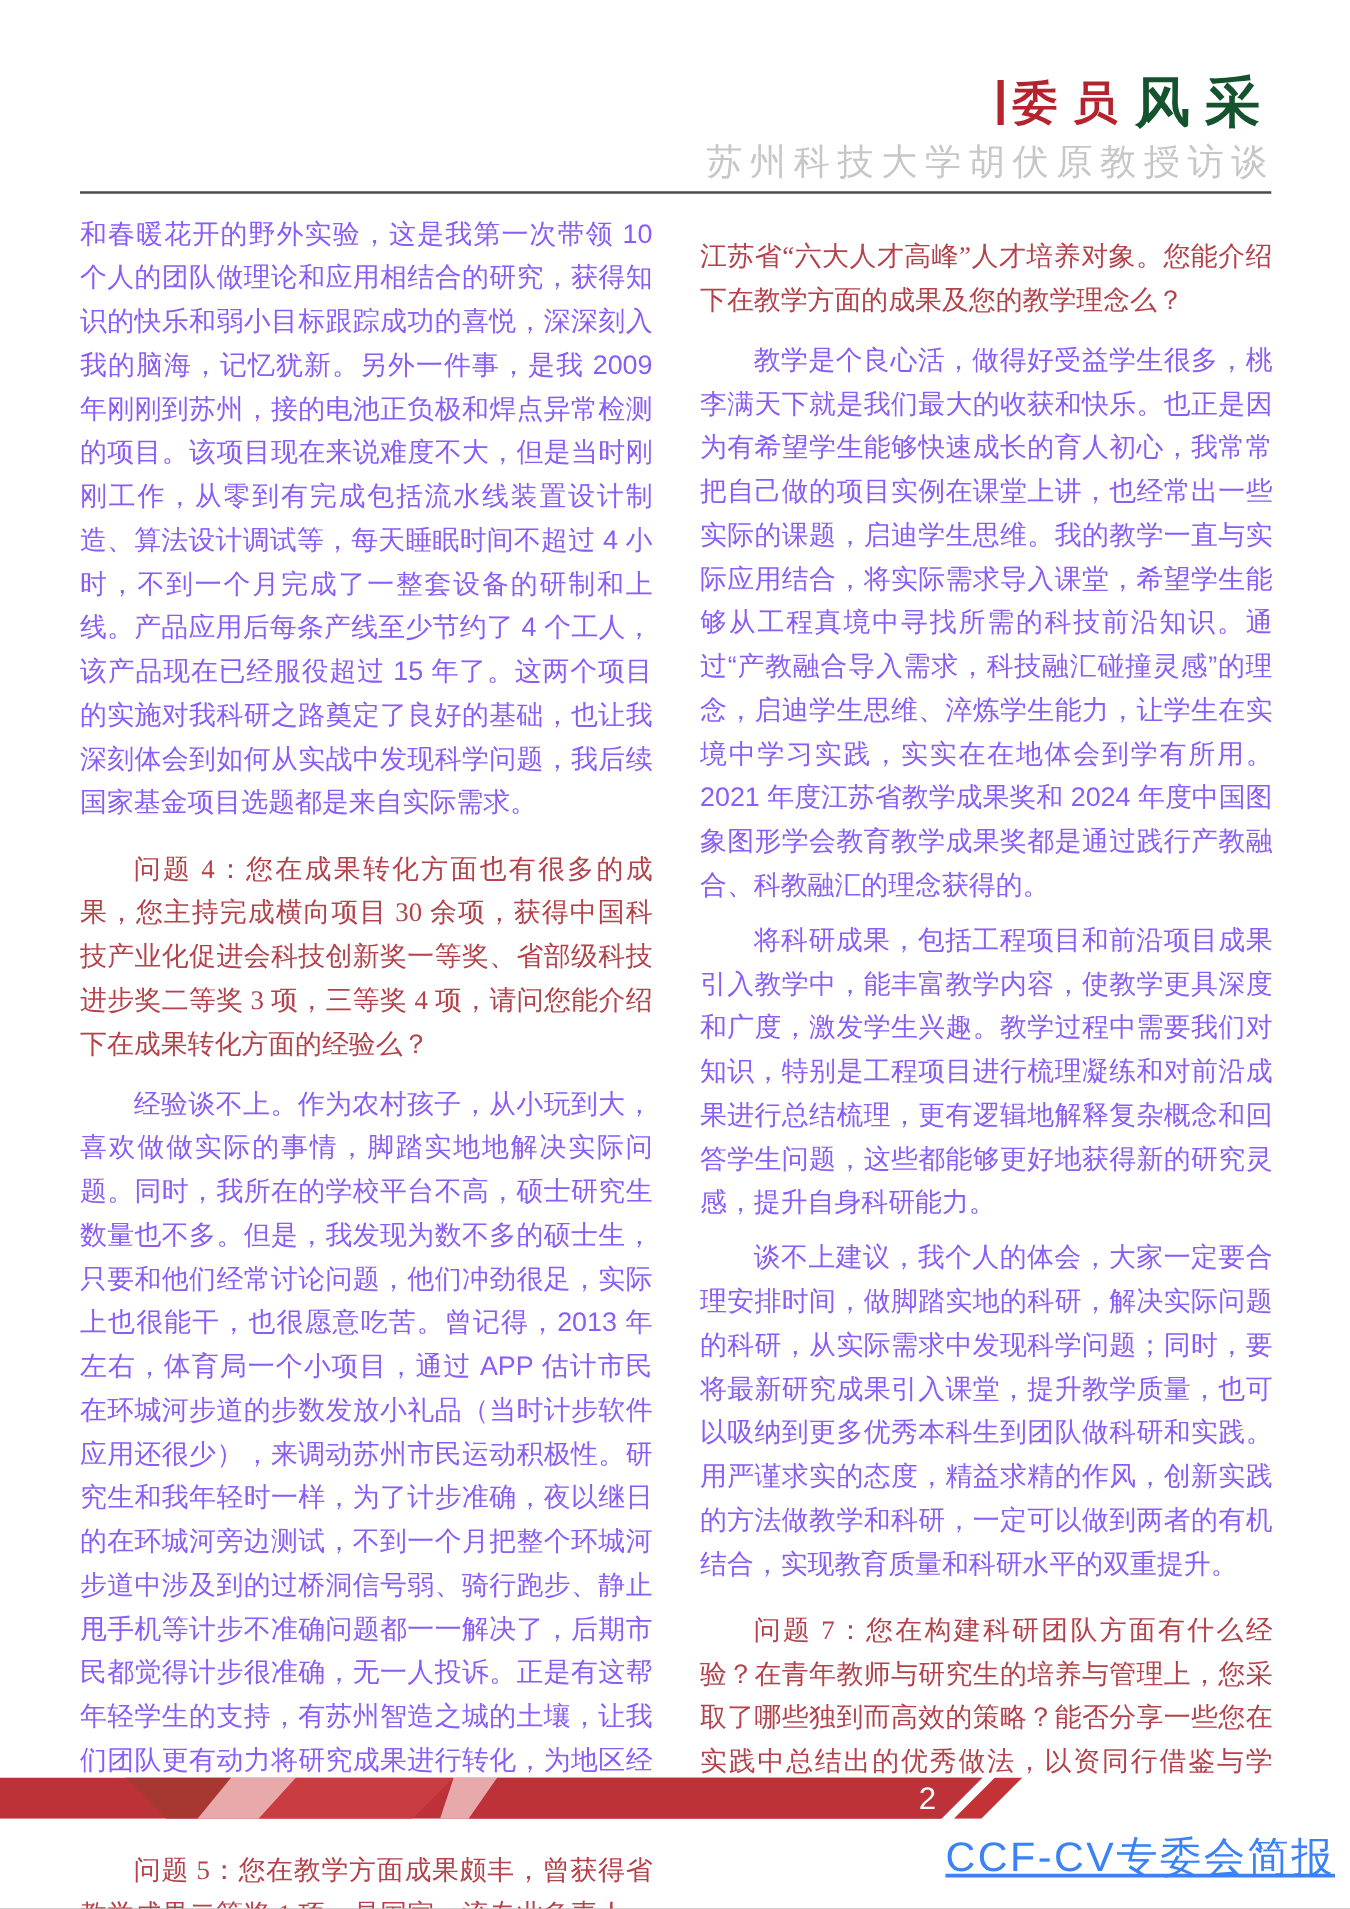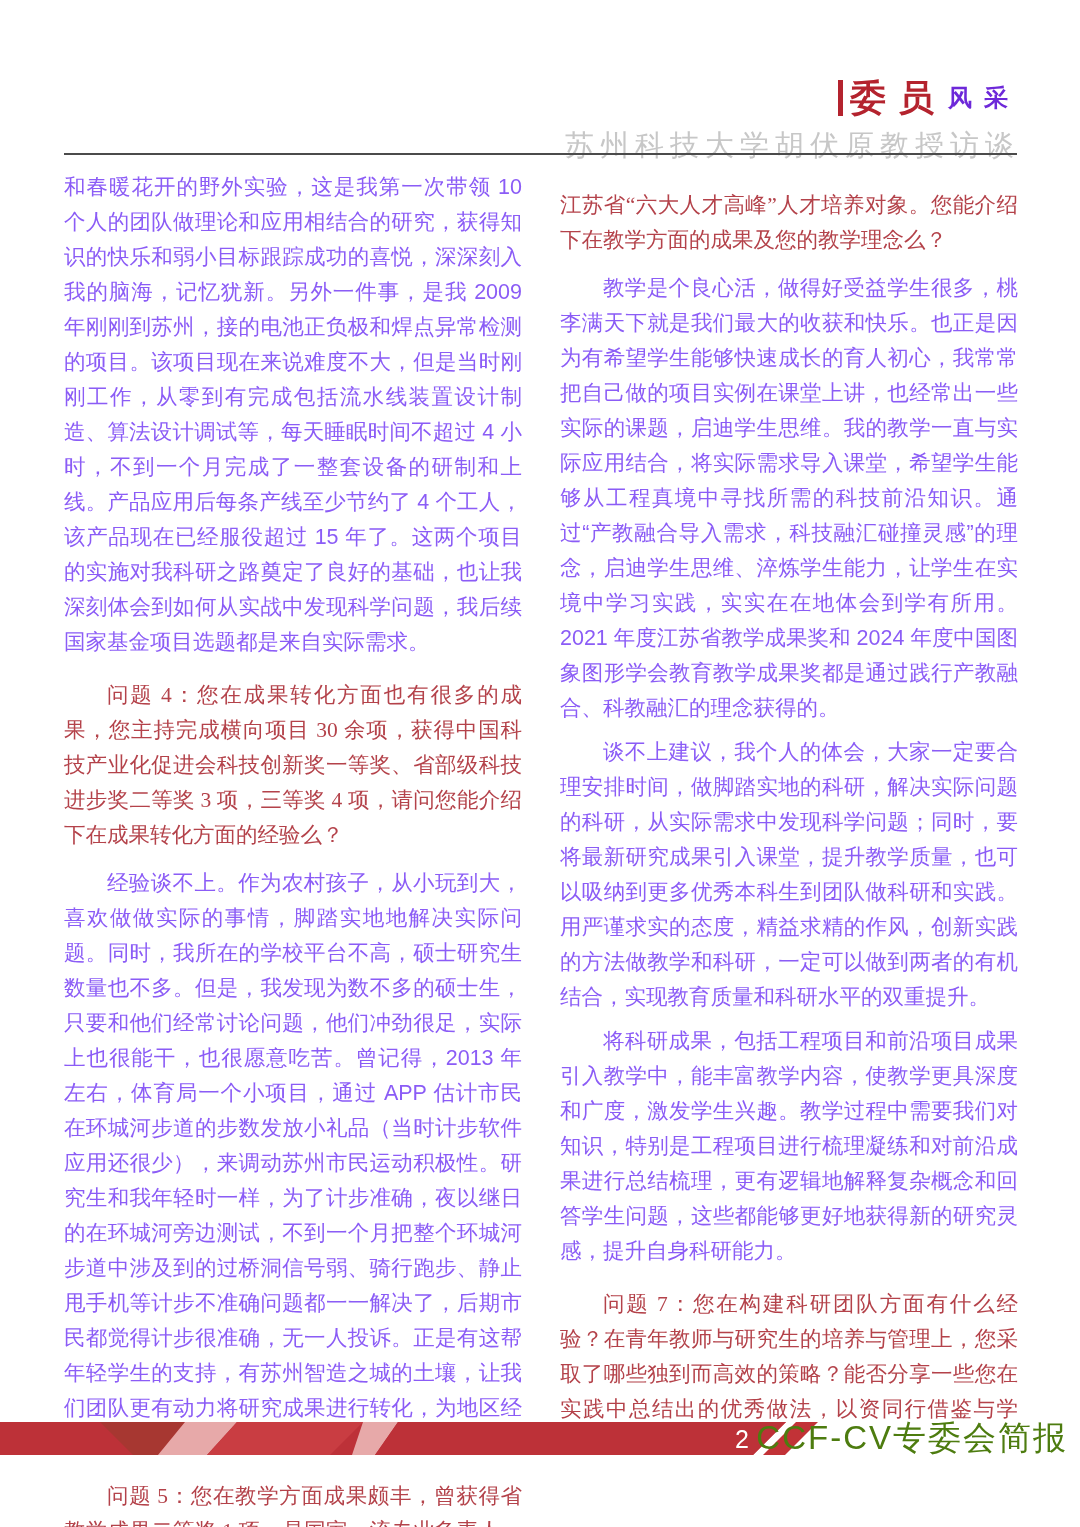--- a/index.html
+++ b/index.html
@@ -13,32 +13,31 @@
   }
 
   
   .header{
     position:absolute;top:60px;right:60px;
     text-align:right;
   }
   .title-line{
     display:flex;align-items:center;justify-content:flex-end;
     height:44px;
-    margin-top:16px;
   }
   .title-accent{
     display:inline-block;width:5px;height:36px;
     background:#b4232e;margin-right:7px;
   }
   .title-red{
     color:#b4232e;font-size:36px;font-weight:bold;
     letter-spacing:12px;
   }
   .title-black{
-    color:#6d28d9;font-size:24px;font-weight:bold;
+    color:#14532d;font-size:44px;font-weight:bold;
     letter-spacing:12px;margin-left:2px;
   }
   .subtitle{
     margin-top:6px;
     color:#c7c7c7;font-size:29px;letter-spacing:6px;
     white-space:nowrap;
   }
   .header-rule{
     position:absolute;left:64px;top:153px;
     width:953px;height:0;
@@ -69,23 +68,23 @@
   
   .footer-banner{
     position:absolute;left:0;top:1422px;
     width:820px;height:33px;
   }
   .footer-page-num{
     position:absolute;left:735px;top:1425px;
     color:#ffffff;font-size:25px;line-height:28px;
   }
   .footer-brand{
-    position:absolute;right:12px;top:1420px;
-    color:#4d7c0f;font-size:33px;line-height:36px;
-    letter-spacing:2px;white-space:nowrap;
+    position:absolute;right:12px;top:1468px;
+    color:#3b82f6;font-size:33px;line-height:36px;
+    letter-spacing:2px;white-space:nowrap;text-decoration:underline;
   }
 </style>
 </head>
 <body>
 
 <div class="page">
 
   <div class="header">
     <div class="title-line">
       <span class="title-accent"></span>
@@ -99,22 +98,22 @@
   <div class="content">
     <div class="col">
         <p class="para answer">和春暖花开的野外实验，这是我第一次带领 10 个人的团队做理论和应用相结合的研究，获得知识的快乐和弱小目标跟踪成功的喜悦，深深刻入我的脑海，记忆犹新。另外一件事，是我 2009 年刚刚到苏州，接的电池正负极和焊点异常检测的项目。该项目现在来说难度不大，但是当时刚刚工作，从零到有完成包括流水线装置设计制造、算法设计调试等，每天睡眠时间不超过 4 小时，不到一个月完成了一整套设备的研制和上线。产品应用后每条产线至少节约了 4 个工人，该产品现在已经服役超过 15 年了。这两个项目的实施对我科研之路奠定了良好的基础，也让我深刻体会到如何从实战中发现科学问题，我后续国家基金项目选题都是来自实际需求。</p>
         <p class="para question indent">问题 4：您在成果转化方面也有很多的成果，您主持完成横向项目 30 余项，获得中国科技产业化促进会科技创新奖一等奖、省部级科技进步奖二等奖 3 项，三等奖 4 项，请问您能介绍下在成果转化方面的经验么？</p>
         <p class="para answer indent">经验谈不上。作为农村孩子，从小玩到大，喜欢做做实际的事情，脚踏实地地解决实际问题。同时，我所在的学校平台不高，硕士研究生数量也不多。但是，我发现为数不多的硕士生，只要和他们经常讨论问题，他们冲劲很足，实际上也很能干，也很愿意吃苦。曾记得，2013 年左右，体育局一个小项目，通过 APP 估计市民在环城河步道的步数发放小礼品（当时计步软件应用还很少），来调动苏州市民运动积极性。研究生和我年轻时一样，为了计步准确，夜以继日的在环城河旁边测试，不到一个月把整个环城河步道中涉及到的过桥洞信号弱、骑行跑步、静止甩手机等计步不准确问题都一一解决了，后期市民都觉得计步很准确，无一人投诉。正是有这帮年轻学生的支持，有苏州智造之城的土壤，让我们团队更有动力将研究成果进行转化，为地区经济发展做一些力所能及的事情。</p>
         <p class="para question indent">问题 5：您在教学方面成果颇丰，曾获得省教学成果二等奖 1 项，是国家一流专业负责人，江苏省“333 高层次人才培养工程”中青年科技带头人、江苏高校“青蓝工程”教学团队负责人、中青年学术带头人，并入选</p>
       </div>
     <div class="col">
         <p class="para question">江苏省“六大人才高峰”人才培养对象。您能介绍下在教学方面的成果及您的教学理念么？</p>
         <p class="para answer indent">教学是个良心活，做得好受益学生很多，桃李满天下就是我们最大的收获和快乐。也正是因为有希望学生能够快速成长的育人初心，我常常把自己做的项目实例在课堂上讲，也经常出一些实际的课题，启迪学生思维。我的教学一直与实际应用结合，将实际需求导入课堂，希望学生能够从工程真境中寻找所需的科技前沿知识。通过“产教融合导入需求，科技融汇碰撞灵感”的理念，启迪学生思维、淬炼学生能力，让学生在实境中学习实践，实实在在地体会到学有所用。2021 年度江苏省教学成果奖和 2024 年度中国图象图形学会教育教学成果奖都是通过践行产教融合、科教融汇的理念获得的。</p>
+        <p class="para answer indent">将科研成果，包括工程项目和前沿项目成果引入教学中，能丰富教学内容，使教学更具深度和广度，激发学生兴趣。教学过程中需要我们对知识，特别是工程项目进行梳理凝练和对前沿成果进行总结梳理，更有逻辑地解释复杂概念和回答学生问题，这些都能够更好地获得新的研究灵感，提升自身科研能力。</p>
         <p class="para answer indent">谈不上建议，我个人的体会，大家一定要合理安排时间，做脚踏实地的科研，解决实际问题的科研，从实际需求中发现科学问题；同时，要将最新研究成果引入课堂，提升教学质量，也可以吸纳到更多优秀本科生到团队做科研和实践。用严谨求实的态度，精益求精的作风，创新实践的方法做教学和科研，一定可以做到两者的有机结合，实现教育质量和科研水平的双重提升。</p>
-        <p class="para answer indent">将科研成果，包括工程项目和前沿项目成果引入教学中，能丰富教学内容，使教学更具深度和广度，激发学生兴趣。教学过程中需要我们对知识，特别是工程项目进行梳理凝练和对前沿成果进行总结梳理，更有逻辑地解释复杂概念和回答学生问题，这些都能够更好地获得新的研究灵感，提升自身科研能力。</p>
         <p class="para question indent">问题 7：您在构建科研团队方面有什么经验？在青年教师与研究生的培养与管理上，您采取了哪些独到而高效的策略？能否分享一些您在实践中总结出的优秀做法，以资同行借鉴与学习？</p>
       </div>
   </div>
 
   <svg class="footer-banner" viewBox="0 0 820 33" preserveAspectRatio="none" aria-hidden="true">
     <polygon points="0,0 786,0 753,33 0,33" fill="#bd3138"></polygon>
     <polygon points="100,0 185,0 158,33 133,33" fill="#a73731"></polygon>
     <polygon points="185,0 237,0 207,33 158,33" fill="#e7a9a9"></polygon>
     <polygon points="237,0 363,0 330,33 207,33" fill="#c93d42"></polygon>
     <polygon points="363,0 398,0 375,33 352,33" fill="#e7a9a9"></polygon>

